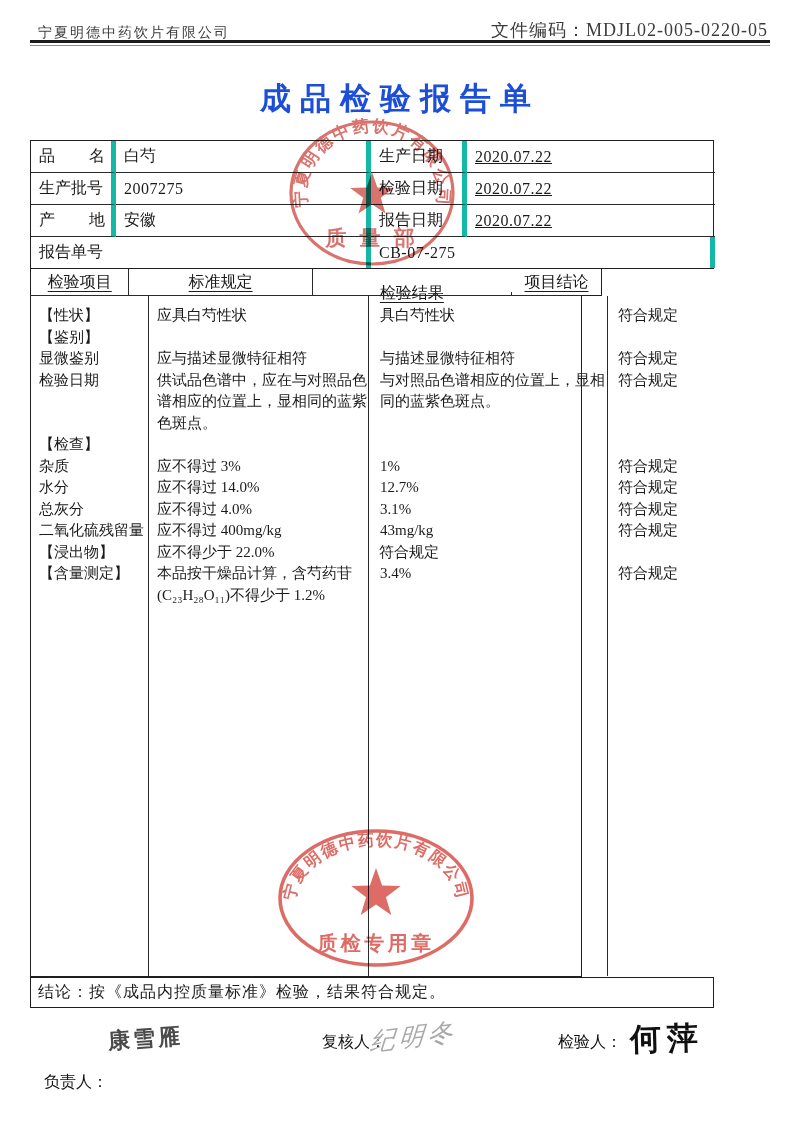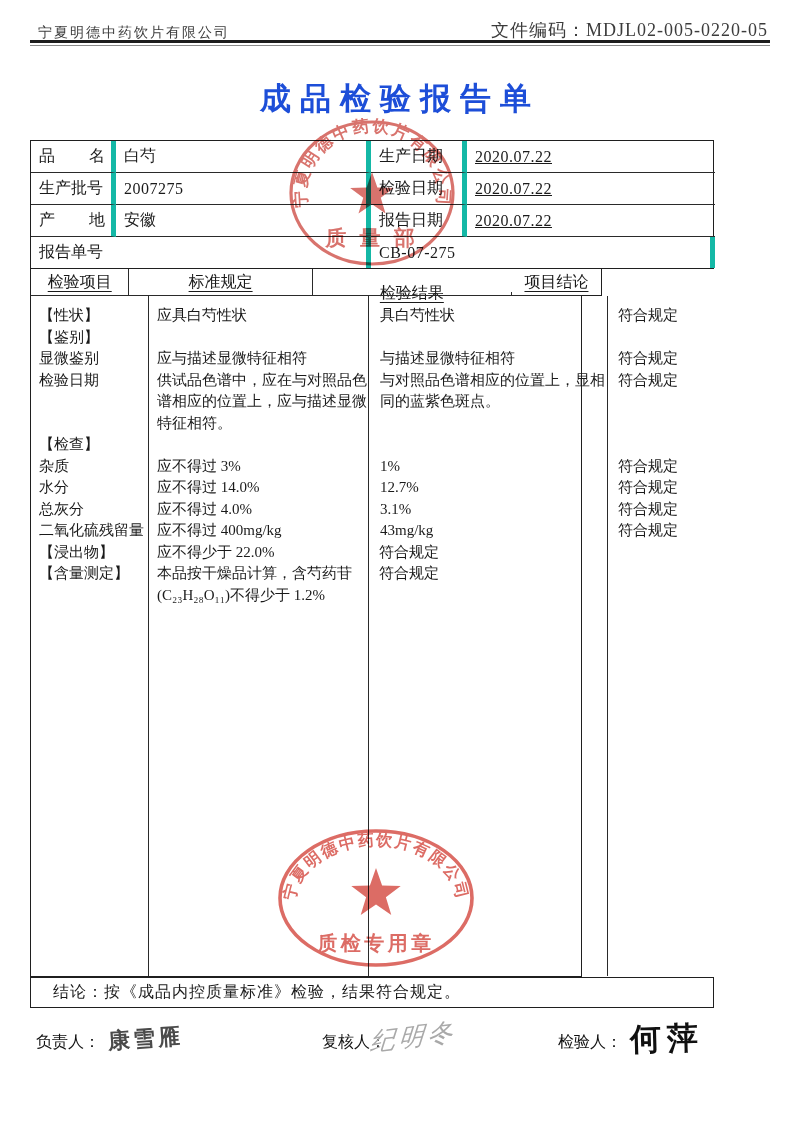--- a/index.html
+++ b/index.html
@@ -43,21 +43,21 @@
   .vline{position:absolute; top:0; bottom:0; width:1px; background:#2a2a2a;}
   .rows{position:absolute; left:0; top:0; right:0; padding-top:9px;}
   .irow{display:flex; font-size:15px; line-height:21.5px;}
   .irow .c1{width:118px; padding-left:8px; box-sizing:border-box; flex:none;}
   .irow .c2{width:220px; padding-left:8px; box-sizing:border-box; flex:none;}
   .irow .c3{width:239px; padding-left:11px; box-sizing:border-box; flex:none;}
   .irow .c4{width:107px; padding-left:10px; box-sizing:border-box; flex:none;}
   
   .conclusion{position:absolute; left:30px; top:977px; width:684px; height:31px;
     border:1.6px solid #1f1f1f; box-sizing:border-box; display:flex; align-items:center;
-    padding-left:22px; font-size:16px; letter-spacing:1px;}
+    padding-left:7px; font-size:16px; letter-spacing:1px;}
   
   .sigrow{position:absolute; left:30px; top:1018px; width:740px; height:60px; font-size:16px;}
   .sig-label{position:absolute; top:14px; color:#111;}
   .sig-name{position:absolute; white-space:nowrap;}
   .sig1{left:78px; top:6px; font-family:"DejaVu Sans",sans-serif; font-size:22px; color:#4a4a4a;
     transform:rotate(-4deg); letter-spacing:3px; font-weight:600;}
   .sig2{left:340px; top:2px; font-family:"DejaVu Sans",sans-serif; font-size:25px; color:#a9a9a9;
     transform:rotate(-7deg) skewX(-12deg); font-style:italic; letter-spacing:4px;}
   .sig3{left:600px; top:0px; font-size:31px; color:#101010; font-weight:bold;
     transform:rotate(-1.5deg); letter-spacing:6px;}
@@ -141,21 +141,21 @@
 
     <div class="irow">
       <div class="c1">显微鉴别</div>
       <div class="c2">应与描述显微特征相符</div>
       <div class="c3">与描述显微特征相符</div>
       <div class="c4">符合规定</div>
     </div>
 
     <div class="irow">
       <div class="c1">检验日期</div>
-      <div class="c2">供试品色谱中，应在与对照品色谱相应的位置上，应与描述显微特征相符。</div>
+      <div class="c2">供试品色谱中，应在与对照品色谱相应的位置上，显相同的蓝紫色斑点。</div>
       <div class="c3">与对照品色谱相应的位置上，显相同的蓝紫色斑点。</div>
       <div class="c4">符合规定</div>
     </div>
 
     <div class="irow">
       <div class="c1">【检查】</div>
       <div class="c2"></div>
       <div class="c3"></div>
       <div class="c4"></div>
     </div>
@@ -190,20 +190,21 @@
 
     <div class="irow">
       <div class="c1">【浸出物】</div>
       <div class="c2">应不得少于 22.0%</div>
       <div class="c4">符合规定</div>
     </div>
 
     <div class="irow">
       <div class="c1">【含量测定】</div>
       <div class="c2">本品按干燥品计算，含芍药苷 (C₂₃H₂₈O₁₁)不得少于 1.2%</div>
+      <div class="c3">3.4%</div>
       <div class="c4">符合规定</div>
     </div>
   </div>
   </div>
 
   <div class="stamp stamp-dept" style="color: rgb(208, 84, 76);">
     <svg width="172" height="150" viewBox="-86 -75 172 150">
       <defs>
         <path id="arc-dept" d="M -62 23 A 66 63 0 1 1 62 23" fill="none"></path>
       </defs>
@@ -228,21 +229,21 @@
       <polygon fill="currentColor" transform="translate(0,-4) scale(1.3)" points="0,-20 -4.7,-6.47 -19.02,-6.18 -7.61,2.47 -11.76,16.18 0,8 11.76,16.18 7.61,2.47 19.02,-6.18 4.7,-6.47"></polygon>
       <text x="0" y="52" text-anchor="middle" font-size="20" font-weight="bold" fill="currentColor" letter-spacing="3.5">质检专用章</text>
     </svg>
   </div>
 
   <div class="conclusion">
     <span>结论：按《成品内控质量标准》检验，结果符合规定。</span>
   </div>
 
   <div class="sigrow">
-    <span class="sig-label" style="left:6px;">负责人：</span>
+    <span class="sig-label" style="left:14px;margin-top:40px;">负责人：</span>
     <span class="sig-name sig1">康雪雁</span>
     <span class="sig-label" style="left:292px;">复核人：</span>
     <span class="sig-name sig2">纪明冬</span>
     <span class="sig-label" style="left:528px;text-align:right;">检验人：</span>
     <span class="sig-name sig3">何萍</span>
   </div>
 
 </div>
 
 </body></html>

